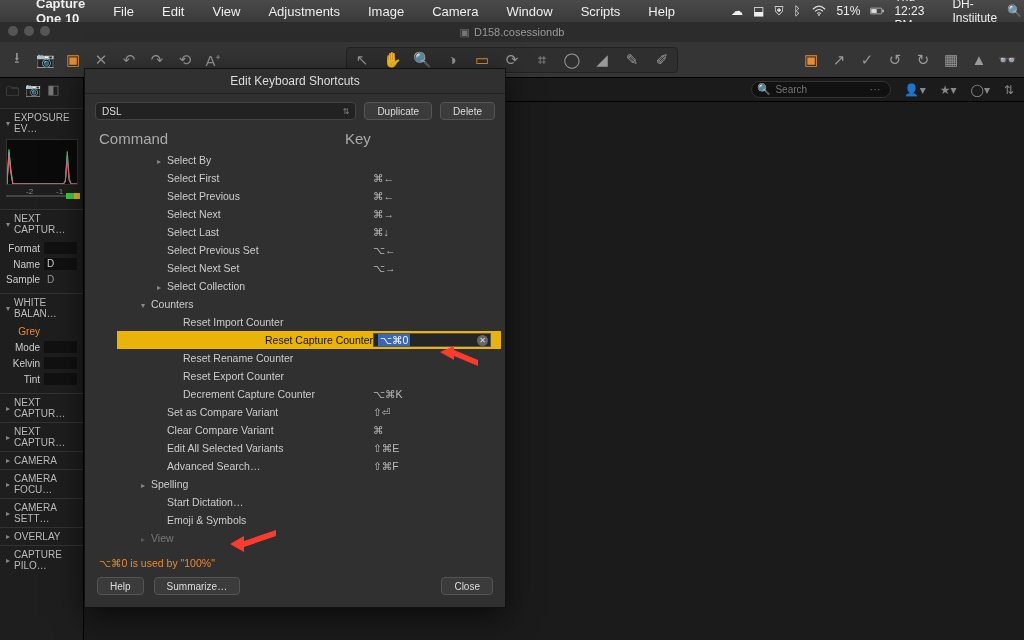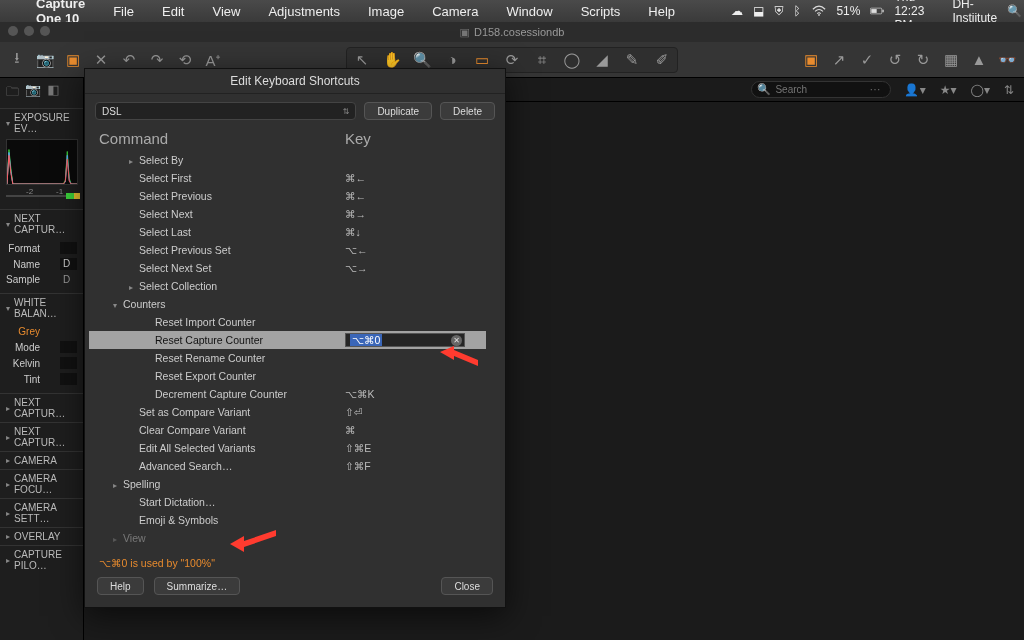--- a/index.html
+++ b/index.html
@@ -36,21 +36,21 @@
   .section { border-top: 1px solid #333; }
   .section .hdr { display: flex; align-items: center; gap: 4px; padding: 3px 6px; color: #bbb; font-size: 10px; }
   .section .hdr .chev { font-size: 8px; color: #888; }
   .section .body { padding: 2px 6px 6px 6px; font-size: 10px; color: #aaa; }
   .histogram { width: 72px; height: 46px; background: #0a0a0a; border: 1px solid #333; position: relative; overflow: hidden; }
   .histogram svg { width: 100%; height: 100%; }
   .expslider { margin-top: 4px; height: 14px; position: relative; }
   .expslider .track { position:absolute; top:6px; left:0; right:0; height:2px; background:#444; }
   .expslider .lbl { position:absolute; top:-2px; font-size:8px; color:#888; }
   .expslider .seg { position:absolute; top:4px; height:6px; }
-  .row { display:flex; align-items:center; gap:20px; padding:2px 0; }
+  .row { display:flex; align-items:center; gap:4px; padding:2px 0; }
   .row .lab { flex:0 0 34px; text-align:right; color:#ccc; }
   .row .lab.orange { color:#e88b2e; }
   .row .val { flex:1; background:#111; height:12px; }
 
   .workspace { flex: 1; display: flex; flex-direction: column; background: #1b1b1b; }
   .midbar { height: 24px; display: flex; align-items: center; justify-content: flex-end; padding: 0 10px; gap: 14px; border-bottom: 1px solid #000; }
   .midbar .selinfo { color:#888; margin-right: auto; margin-left: 240px; }
   .searchbox { display:flex; align-items:center; gap:4px; background:#111; border:1px solid #333; border-radius:10px; padding:1px 6px; width:140px; }
   .searchbox input { background:transparent; border:none; color:#ccc; font-size:10px; width:90px; outline:none; }
   .midbar .ico { color:#888; font-size:12px; }
@@ -71,29 +71,29 @@
   .thumb .name { color:#ccc; font-size:10px; }
 
   
   .dialog { position:absolute; left:84px; top:68px; width:422px; height:540px; background:#303030; border:1px solid #111; box-shadow: 0 8px 30px rgba(0,0,0,.6); display:flex; flex-direction:column; }
   .dialog .title { text-align:center; padding:5px 0; color:#ddd; font-size:12px; border-bottom:1px solid #222; }
   .dialog .toprow { display:flex; align-items:center; gap:8px; padding:8px 10px; }
   .dialog .dropdown { flex:1; background:#222; border:1px solid #444; border-radius:4px; height:18px; display:flex; align-items:center; justify-content:space-between; padding:0 6px; color:#ddd; font-size:10px; }
   .dialog .btn { background:#3b3b3b; border:1px solid #555; border-radius:4px; height:18px; padding:0 12px; color:#ddd; font-size:10px; display:flex; align-items:center; }
   .dialog .colhdr { display:flex; padding: 2px 14px; color:#aaa; font-size:15px; }
   .dialog .colhdr .c1 { flex:0 0 246px; }
-  .dialog .list { flex:1; overflow:auto; padding: 2px 19px 2px 4px; }
+  .dialog .list { flex:1; overflow:auto; padding: 2px 4px 2px 4px; margin-left: 28px; }
   .dialog .li { display:flex; align-items:center; height:18px; padding:0 10px; color:#ccc; font-size:10.5px; }
   .dialog .li .indent0 { padding-left: 14px; }
   .dialog .li .indent1 { padding-left: 30px; }
   .dialog .li .indent2 { padding-left: 46px; }
   .dialog .li .disclosure { width:10px; display:inline-block; color:#888; font-size:8px; }
   .dialog .li .cmd { flex:0 0 246px; }
   .dialog .li .key { color:#bbb; }
-  .dialog .li.selected { background:#a3a3a3; color:#111; }
+  .dialog .li.selected { background:#eab308; color:#111;text-align:right; }
   .dialog .li.selected .keybox { background:#252525; border:1px solid #555; color:#7db4ff; padding:0 4px; height:14px; display:inline-flex; align-items:center; position:relative; width:120px; }
   .dialog .li.selected .keybox .clear { position:absolute; right:2px; top:1px; width:11px; height:11px; border-radius:50%; background:#666; color:#ddd; font-size:8px; display:flex; align-items:center; justify-content:center; }
   .dialog .warning { color:#e88b2e; padding: 6px 14px 0 14px; font-size:10.5px; }
   .dialog .footer { display:flex; align-items:center; padding:8px 12px 12px 12px; gap:10px; }
   .dialog .footer .spacer { flex:1; }
 
   
   .arrow { position:absolute; pointer-events:none; }
   .arrow svg { overflow:visible; }
 </style>

